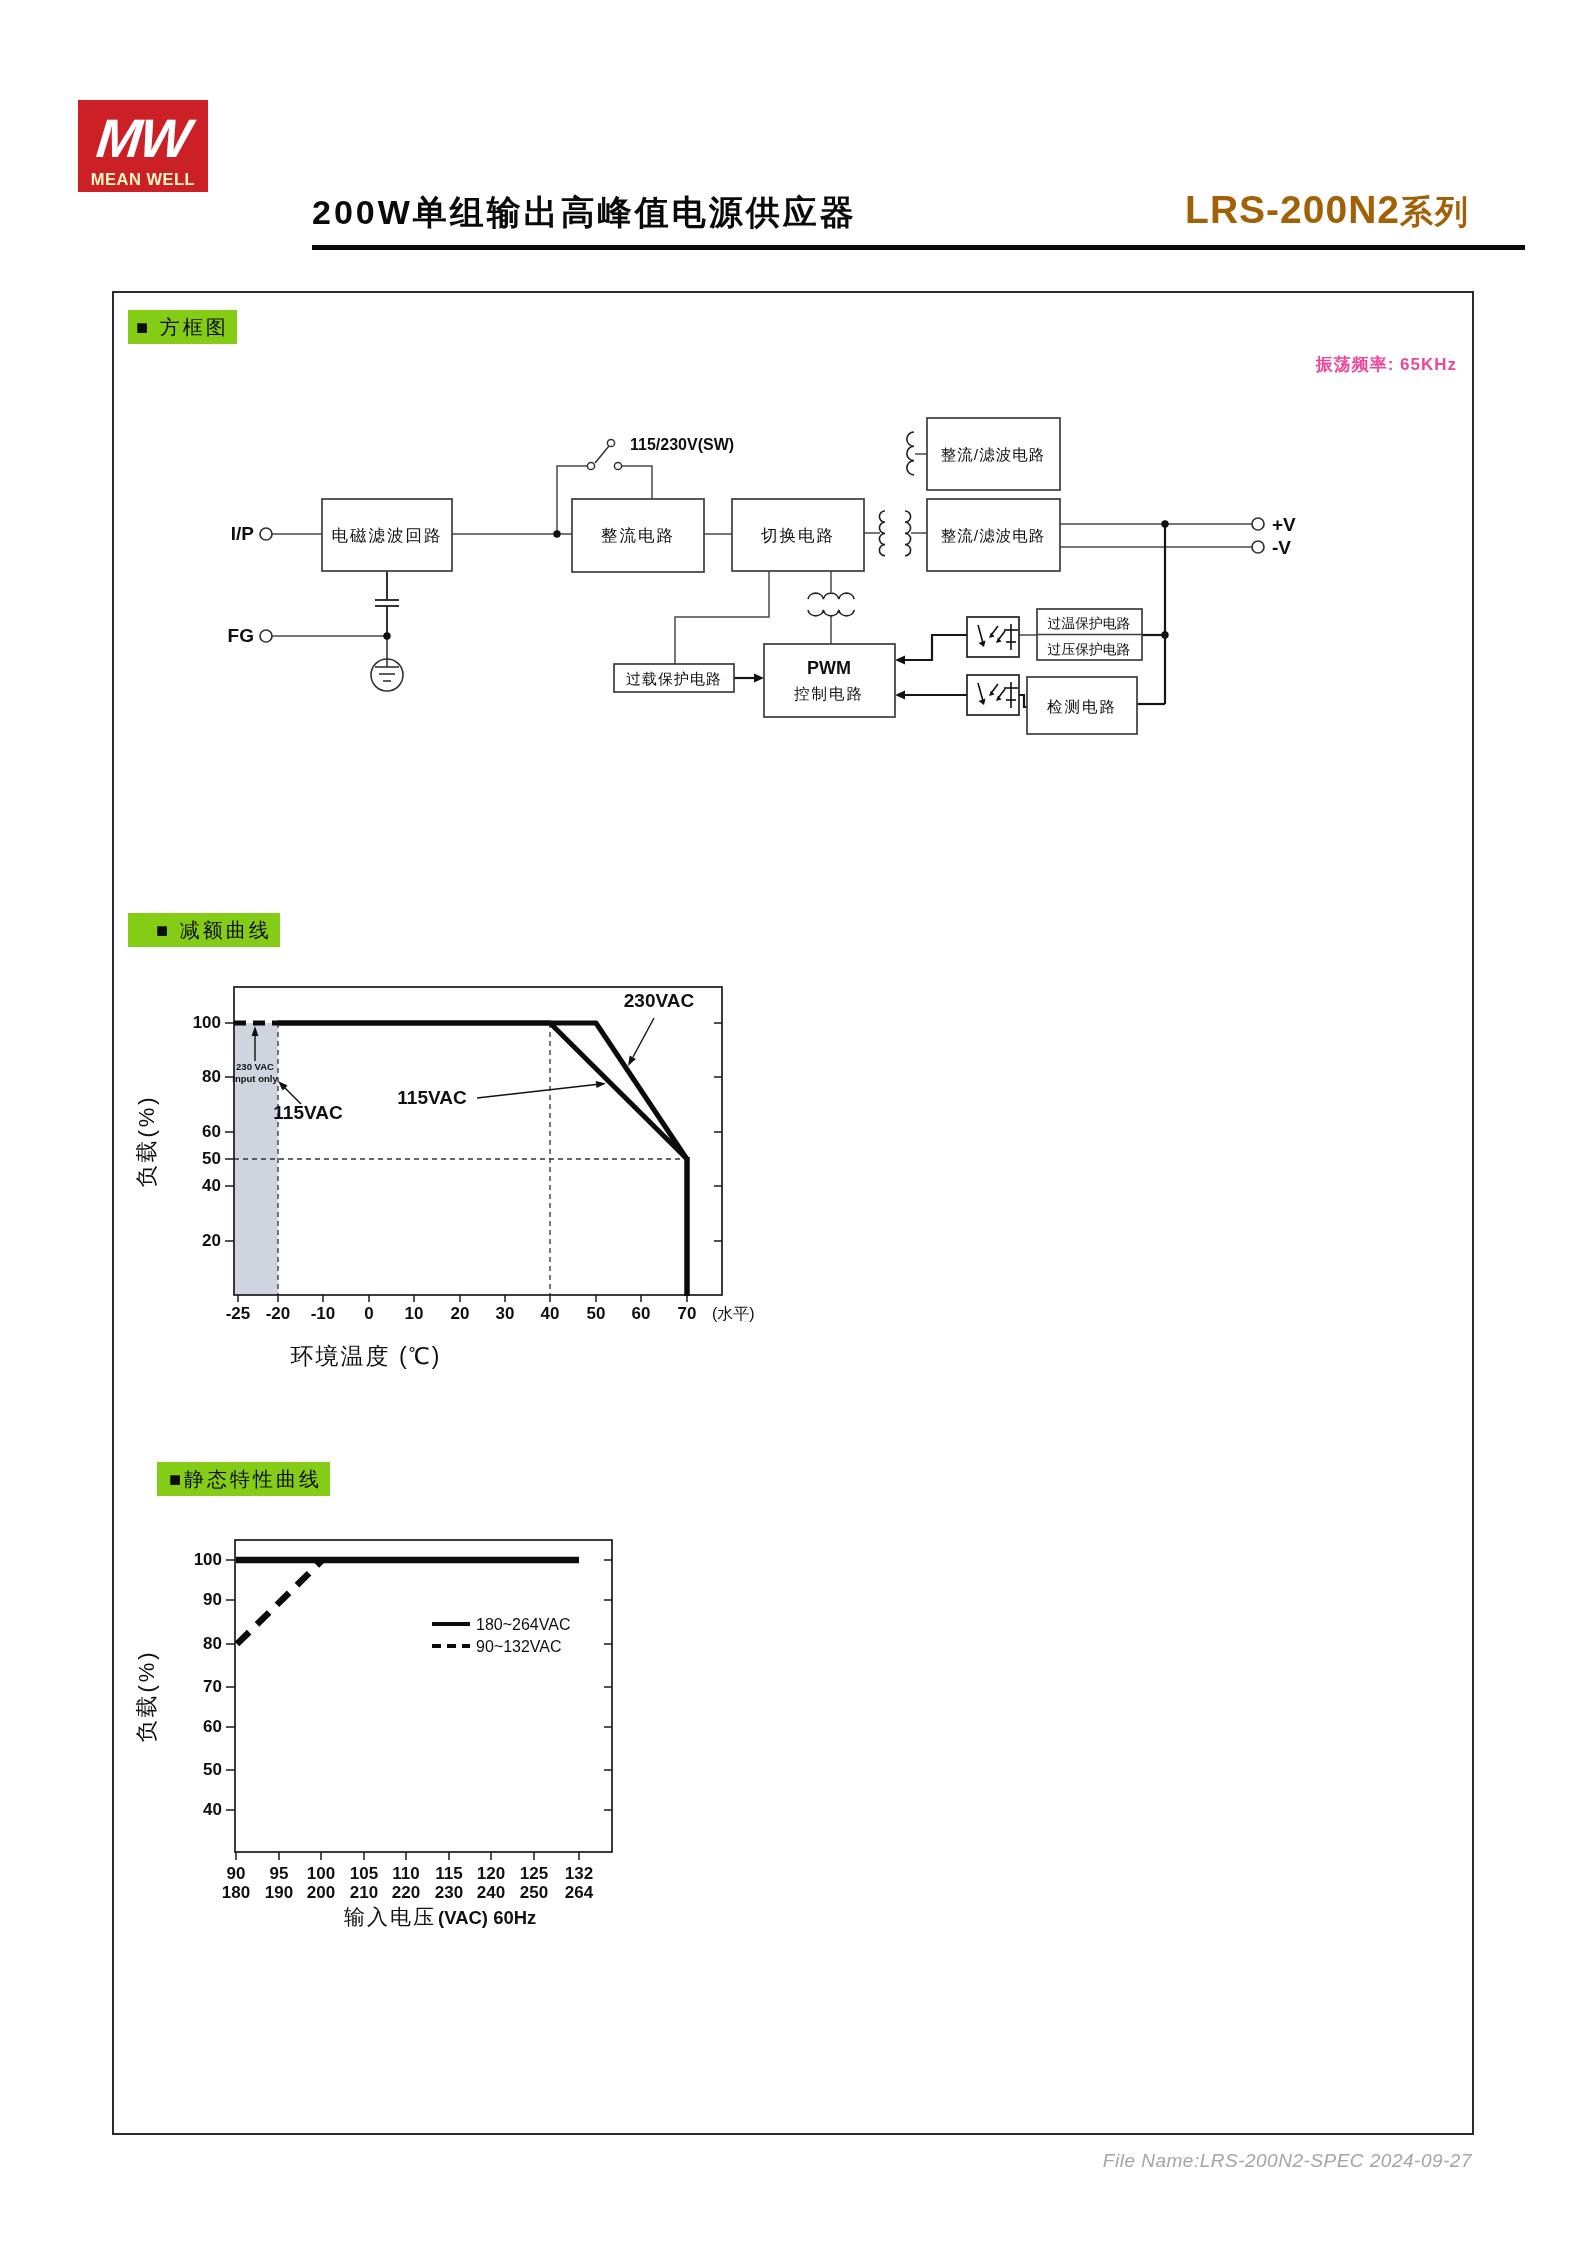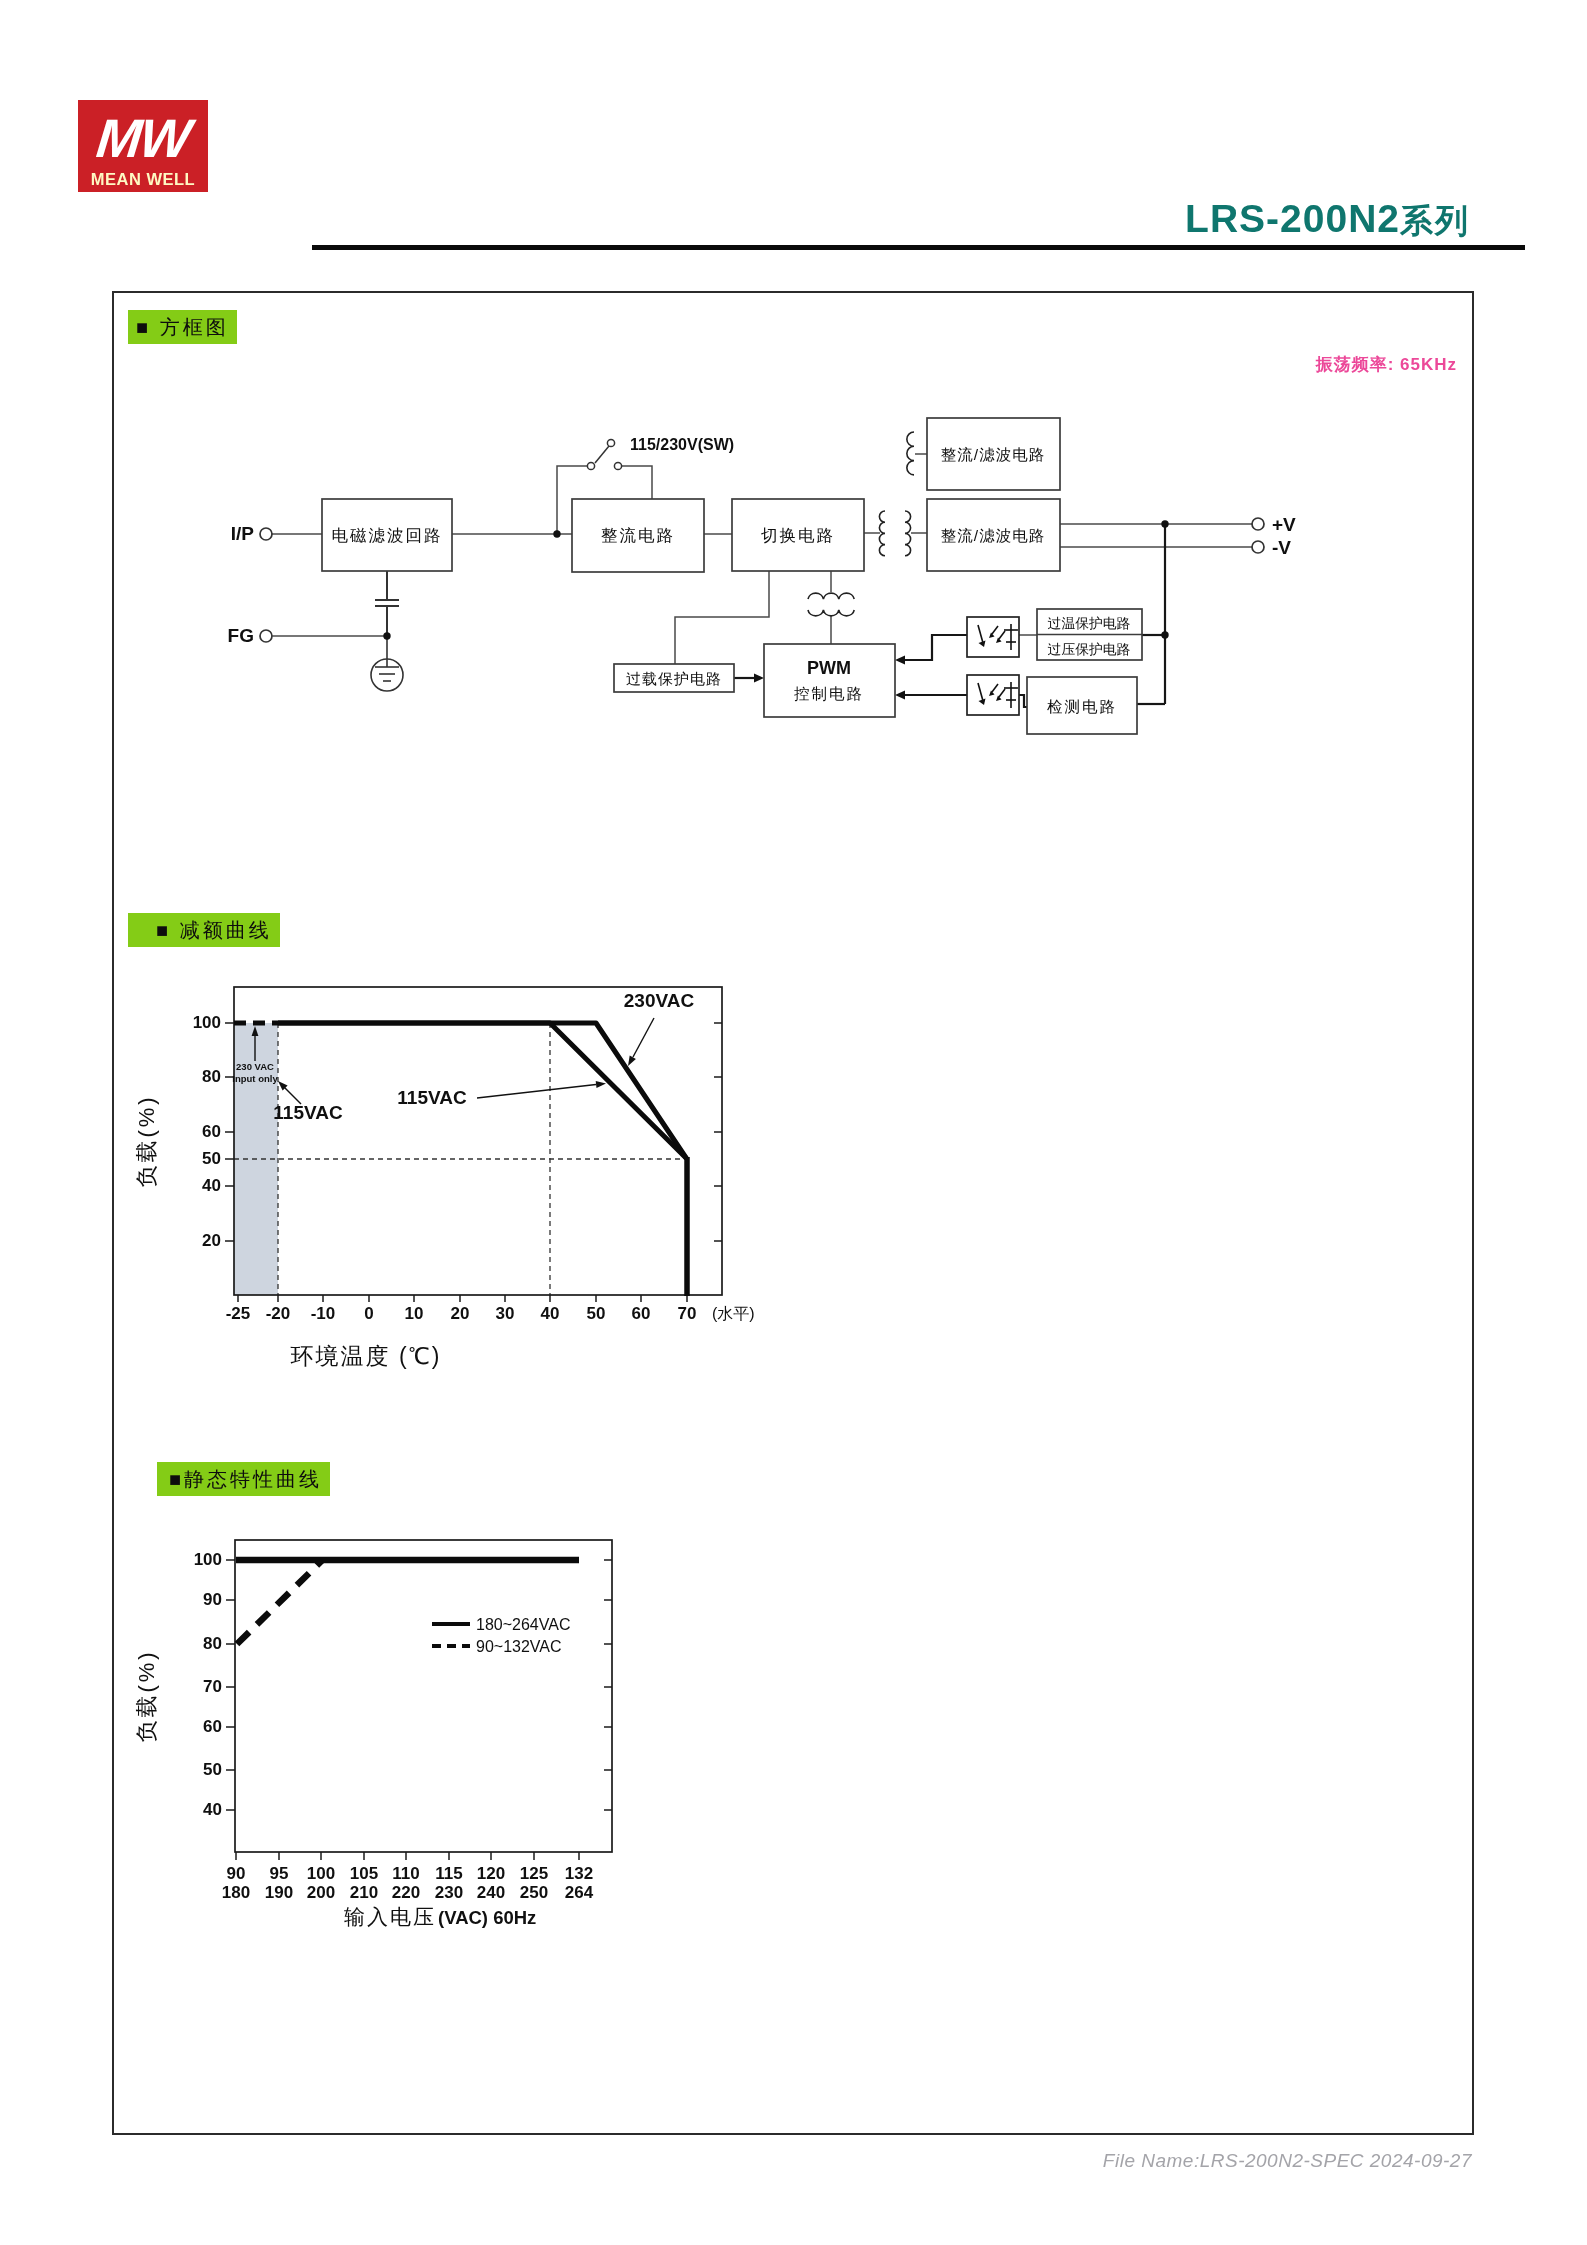--- a/index.html
+++ b/index.html
@@ -5,21 +5,21 @@
   html,body{margin:0;padding:0;background:#fff;}
   .page{position:relative;width:1587px;height:2245px;background:#fff;overflow:hidden;
         font-family:"Liberation Sans",sans-serif;color:#111;}
   
   .logo{position:absolute;left:78px;top:100px;width:130px;height:92px;background:#cb2026;
         display:flex;flex-direction:column;align-items:center;justify-content:flex-end;}
   .logo-mw{color:#fff;font-weight:bold;font-style:italic;font-size:54px;line-height:56px;
            letter-spacing:-2px;transform:skewX(-6deg);}
   .logo-name{color:#fef9c3;font-weight:bold;font-size:16.5px;letter-spacing:.5px;line-height:26px;}
   .doc-title{position:absolute;left:312px;top:190px;font-size:34px;font-weight:bold;letter-spacing:3px;color:#0a0a0a;}
-  .doc-series{position:absolute;top:197px;right:117px;font-weight:bold;color:#0f766e;white-space:nowrap;}
+  .doc-series{position:absolute;top:188px;right:117px;font-weight:bold;color:#a16207;white-space:nowrap;}
   .doc-series .lat{font-size:39px;letter-spacing:1px;}
   .doc-series .cjk{font-size:33px;letter-spacing:2px;}
   .title-rule{position:absolute;left:312px;top:245px;width:1213px;height:5px;background:#0a0a0a;}
   
   .content{position:absolute;left:112px;top:291px;width:1358px;height:1840px;
            border:2px solid #2b2b2b;background:#fff;}
   .sec-label{position:absolute;background:#84cc16;color:#0d0d0d;font-size:20px;
              letter-spacing:3px;line-height:34px;padding:0 8px;z-index:3;white-space:nowrap;}
   .osc{position:absolute;top:60px;right:15px;font-size:17px;font-weight:600;letter-spacing:1px;color:#ec4899;}
   .lsvg{position:absolute;left:0;display:block;}
@@ -37,20 +37,21 @@
 </style>
 </head>
 <body>
 
 <div class="page">
 
   <div class="logo">
     <div class="logo-mw">MW</div>
     <div class="logo-name">MEAN WELL</div>
   </div>
+  <div class="doc-title">200W单组输出高峰值电源供应器</div>
   <div class="doc-series"><span class="lat">LRS-200N2</span><span class="cjk">系列</span></div>
   <div class="title-rule"></div>
 
   <div class="content">
 
     <div class="sec-label" style="left:14px;top:17px;">■ 方框图</div>
     <div class="osc">振荡频率: 65KHz</div>
     <div class="sec-label" style="left:14px;top:620px;padding-left:28px;">■ 减额曲线</div>
     <div class="sec-label" style="left:43px;top:1169px;padding-left:12px;">■静态特性曲线</div>
 

